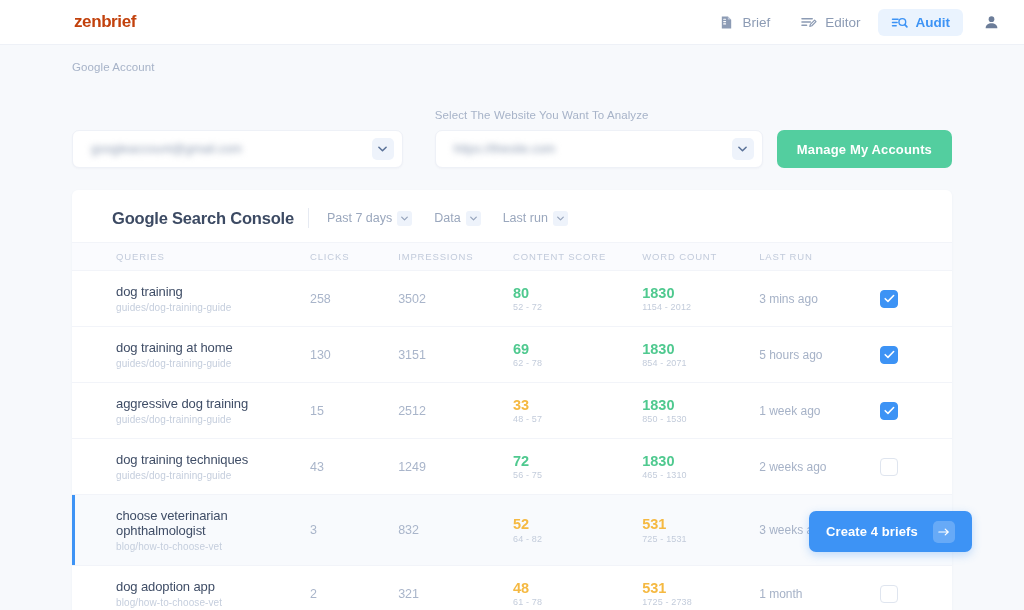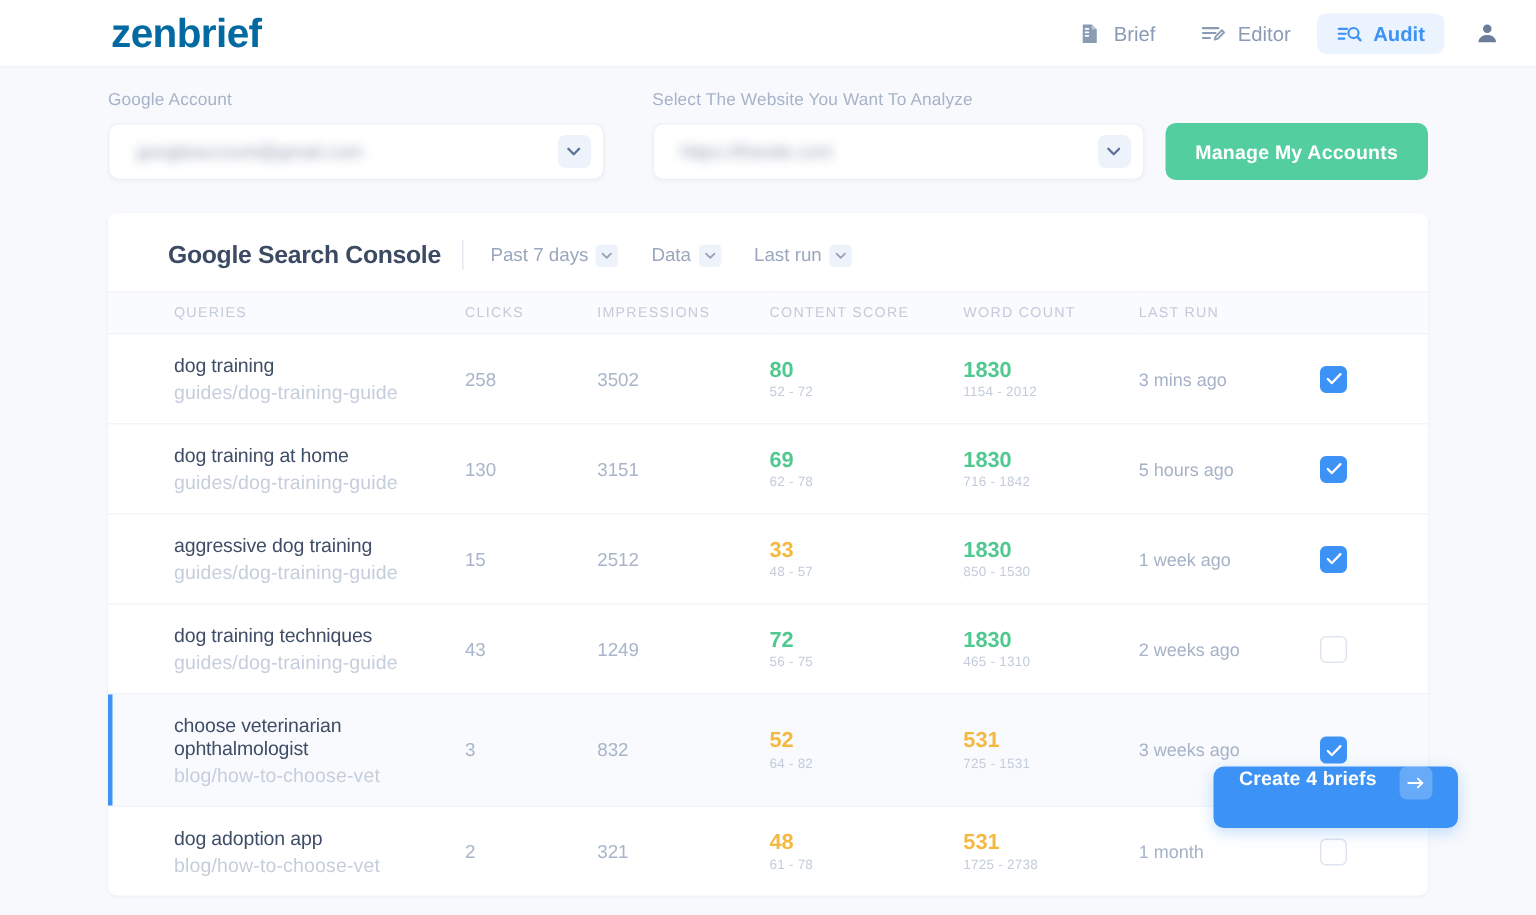--- a/index.html
+++ b/index.html
@@ -19,23 +19,23 @@
   .topbar {
     height: 45px;
     background: #ffffff;
     display: flex;
     align-items: center;
     padding: 0 22px 0 74px;
     border-bottom: 1px solid #eef1f7;
     position: relative;
   }
   .logo {
-    font-size: 27px;
+    font-size: 17px;
     font-weight: bold;
-    color: #0369a1;
+    color: #c2410c;
     letter-spacing: -0.4px;
   }
   .nav {
     margin-left: auto;
     display: flex;
     align-items: center;
     gap: 4px;
   }
   .nav-item {
     display: flex;
@@ -98,21 +98,21 @@
     white-space: nowrap;
     overflow: hidden;
   }
   .caret-box {
     width: 22px; height: 22px;
     border-radius: 5px;
     background: #eef3fb;
     display: flex; align-items: center; justify-content: center;
     flex: none;
   }
-  .gp-account { width: 355px; }
+  .gp-account { width: 355px; gap: 48px; }
   .gp-site { width: 352px; }
   .filters .spacer { width: 32px; flex: none; }
   .btn-manage {
     background: #53ce9f;
     color: #ffffff;
     border: none;
     border-radius: 7px;
     height: 38px;
     padding: 0 20px;
     font-size: 13px;
@@ -198,21 +198,21 @@
     width: 3px;
     background: #3d93f5;
   }
   .q-title {
     font-size: 13px;
     color: #3f4d66;
     margin-bottom: 3px;
     letter-spacing: -0.1px;
   }
   .q-path {
-    font-size: 13px;
+    font-size: 10px;
     color: #c5cedd;
     letter-spacing: 0.1px;
   }
   .num {
     font-size: 12.5px;
     color: #a9b5ca;
   }
   .metric-main {
     font-size: 14.5px;
     font-weight: bold;
@@ -245,21 +245,21 @@
 
   
   .cta {
     position: absolute;
     left: 809px;
     top: 511px;
     height: 41px;
     background: #3d93f5;
     border-radius: 7px;
     display: flex;
-    align-items: flex-start;
+    align-items: center;
     gap: 15px;
     padding: 0 17px;
     box-shadow: 0 3px 10px rgba(61,147,245,0.30);
     cursor: pointer;
     z-index: 20;
   }
   .cta-label {
     color: #ffffff;
     font-size: 13px;
     font-weight: bold;
@@ -431,21 +431,21 @@
             <div class="q-path">guides/dog-training-guide</div>
           </td>
           <td class="num">130</td>
           <td class="num">3151</td>
           <td>
             <div class="metric-main green">69</div>
             <div class="metric-sub">62 - 78</div>
           </td>
           <td>
             <div class="metric-main green">1830</div>
-            <div class="metric-sub">716 - 1842</div>
+            <div class="metric-sub">854 - 2071</div>
           </td>
           <td class="lastrun">5 hours ago</td>
           <td>
             <div class="cb on">
               <svg width="11" height="9" viewBox="0 0 12 10">
                 <path d="M1.2 5.2L4.3 8.2 10.6 1.6" fill="none" stroke="#ffffff" stroke-width="1.7" stroke-linecap="round" stroke-linejoin="round"></path>
               </svg>
             </div>
           </td>
         </tr>

